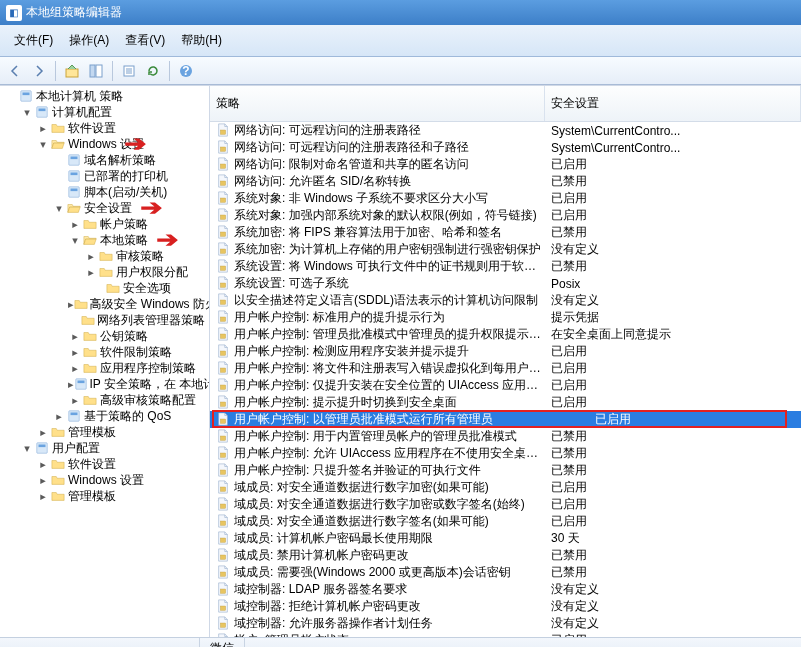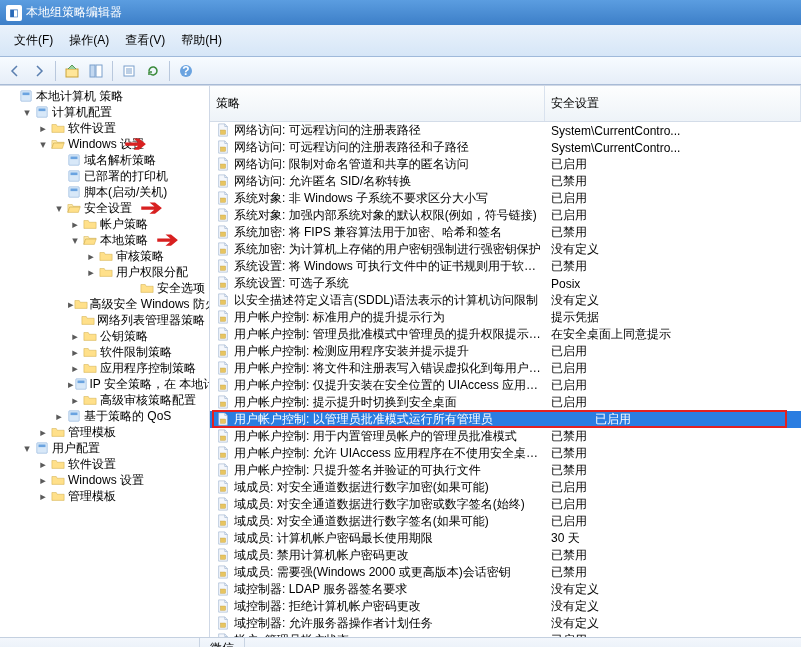--- a/index.html
+++ b/index.html
@@ -230,21 +230,21 @@
       </div>
       <div class="node" style="padding-left: 84px;">
         <span class="tw">▸</span>
         <span class="ic">
           <svg viewBox="0 0 16 16" width="14" height="14">
             <path class="folder" d="M1 4h5l1 2h8v7H1z"></path>
           </svg>
         </span>
         <span class="lbl">用户权限分配</span>
       </div>
-      <div class="node" style="padding-left: 91px; justify-content: flex-end;">
+      <div class="node" style="padding-left: 91px;">
         <span class="tw"></span>
         <span class="ic">
           <svg viewBox="0 0 16 16" width="14" height="14">
             <path class="folder" d="M1 4h5l1 2h8v7H1z"></path>
           </svg>
         </span>
         <span class="lbl">安全选项</span>
       </div>
       <div class="node" style="padding-left: 68px;">
         <span class="tw">▸</span>

